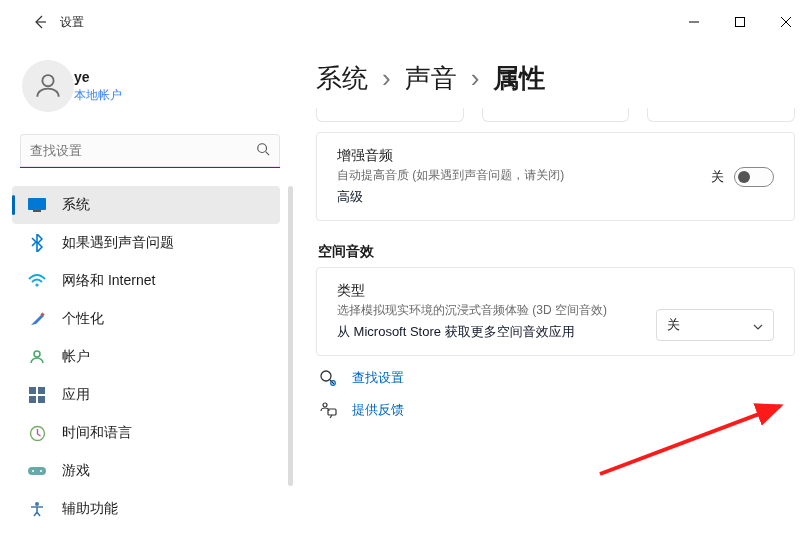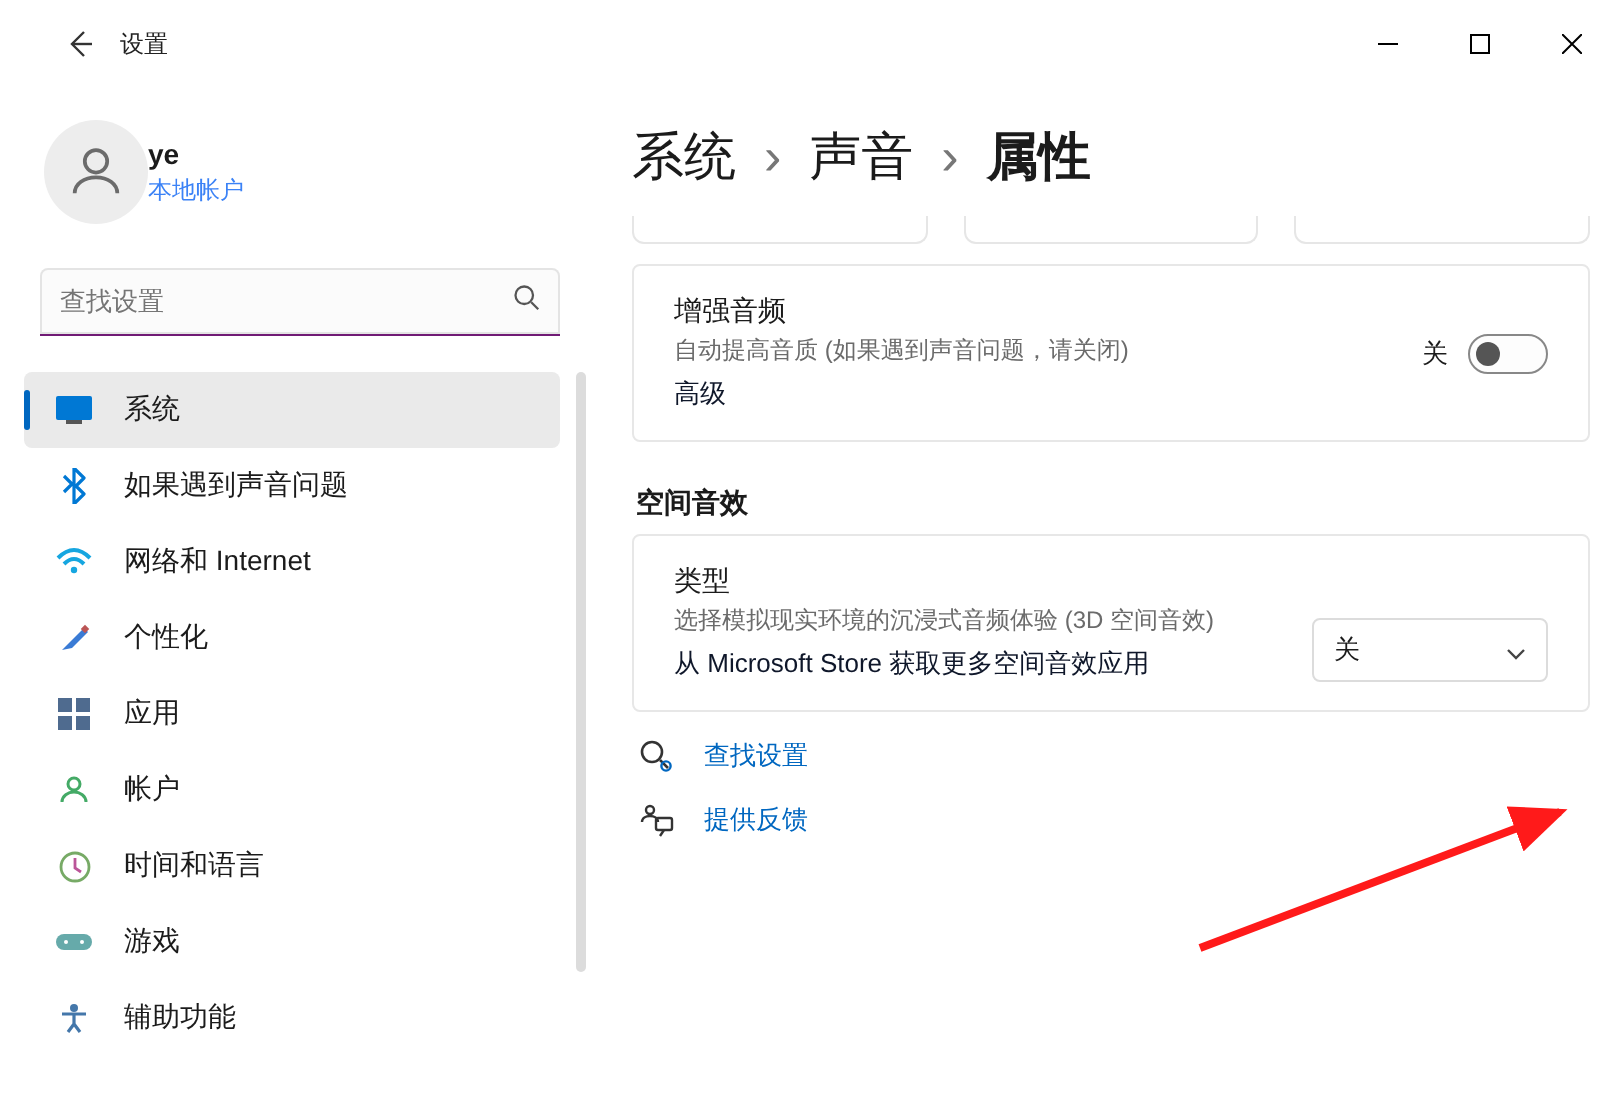--- a/index.html
+++ b/index.html
@@ -152,36 +152,36 @@
               <svg width="16" height="16" viewBox="0 0 16 16">
                 <path d="M2 14 L5 11 L13 3 L15 5 L7 13 L2 14Z" fill="#3a7bd5"></path>
                 <rect x="12" y="2" width="3" height="3" fill="#b55" transform="rotate(45 13.5 3.5)"></rect>
               </svg>
             </span>
           <span>个性化</span>
         </div>
         <div class="nav-item">
           <span class="nav-icon">
               <svg width="16" height="16" viewBox="0 0 16 16">
+                <circle cx="8" cy="5" r="3" fill="none" stroke="#4a6" stroke-width="1.5"></circle>
+                <path d="M2 14c0-3 3-5 6-5s6 2 6 5" fill="none" stroke="#4a6" stroke-width="1.5"></path>
+              </svg>
+            </span>
+          <span>帐户</span>
+        </div>
+        <div class="nav-item">
+          <span class="nav-icon">
+              <svg width="16" height="16" viewBox="0 0 16 16">
                 <rect x="0" y="0" width="7" height="7" fill="#4f6b8f"></rect>
                 <rect x="9" y="0" width="7" height="7" fill="#4f6b8f"></rect>
                 <rect x="0" y="9" width="7" height="7" fill="#4f6b8f"></rect>
                 <rect x="9" y="9" width="7" height="7" fill="#4f6b8f"></rect>
               </svg>
             </span>
           <span>应用</span>
-        </div>
-        <div class="nav-item">
-          <span class="nav-icon">
-              <svg width="16" height="16" viewBox="0 0 16 16">
-                <circle cx="8" cy="5" r="3" fill="none" stroke="#4a6" stroke-width="1.5"></circle>
-                <path d="M2 14c0-3 3-5 6-5s6 2 6 5" fill="none" stroke="#4a6" stroke-width="1.5"></path>
-              </svg>
-            </span>
-          <span>帐户</span>
         </div>
         <div class="nav-item">
           <span class="nav-icon">
               <svg width="17" height="17" viewBox="0 0 17 17">
                 <circle cx="8.5" cy="8.5" r="7" fill="none" stroke="#7a6" stroke-width="1.4"></circle>
                 <path d="M8.5 4v5l3 2" stroke="#b59" stroke-width="1.4" fill="none"></path>
               </svg>
             </span>
           <span>时间和语言</span>
         </div>

